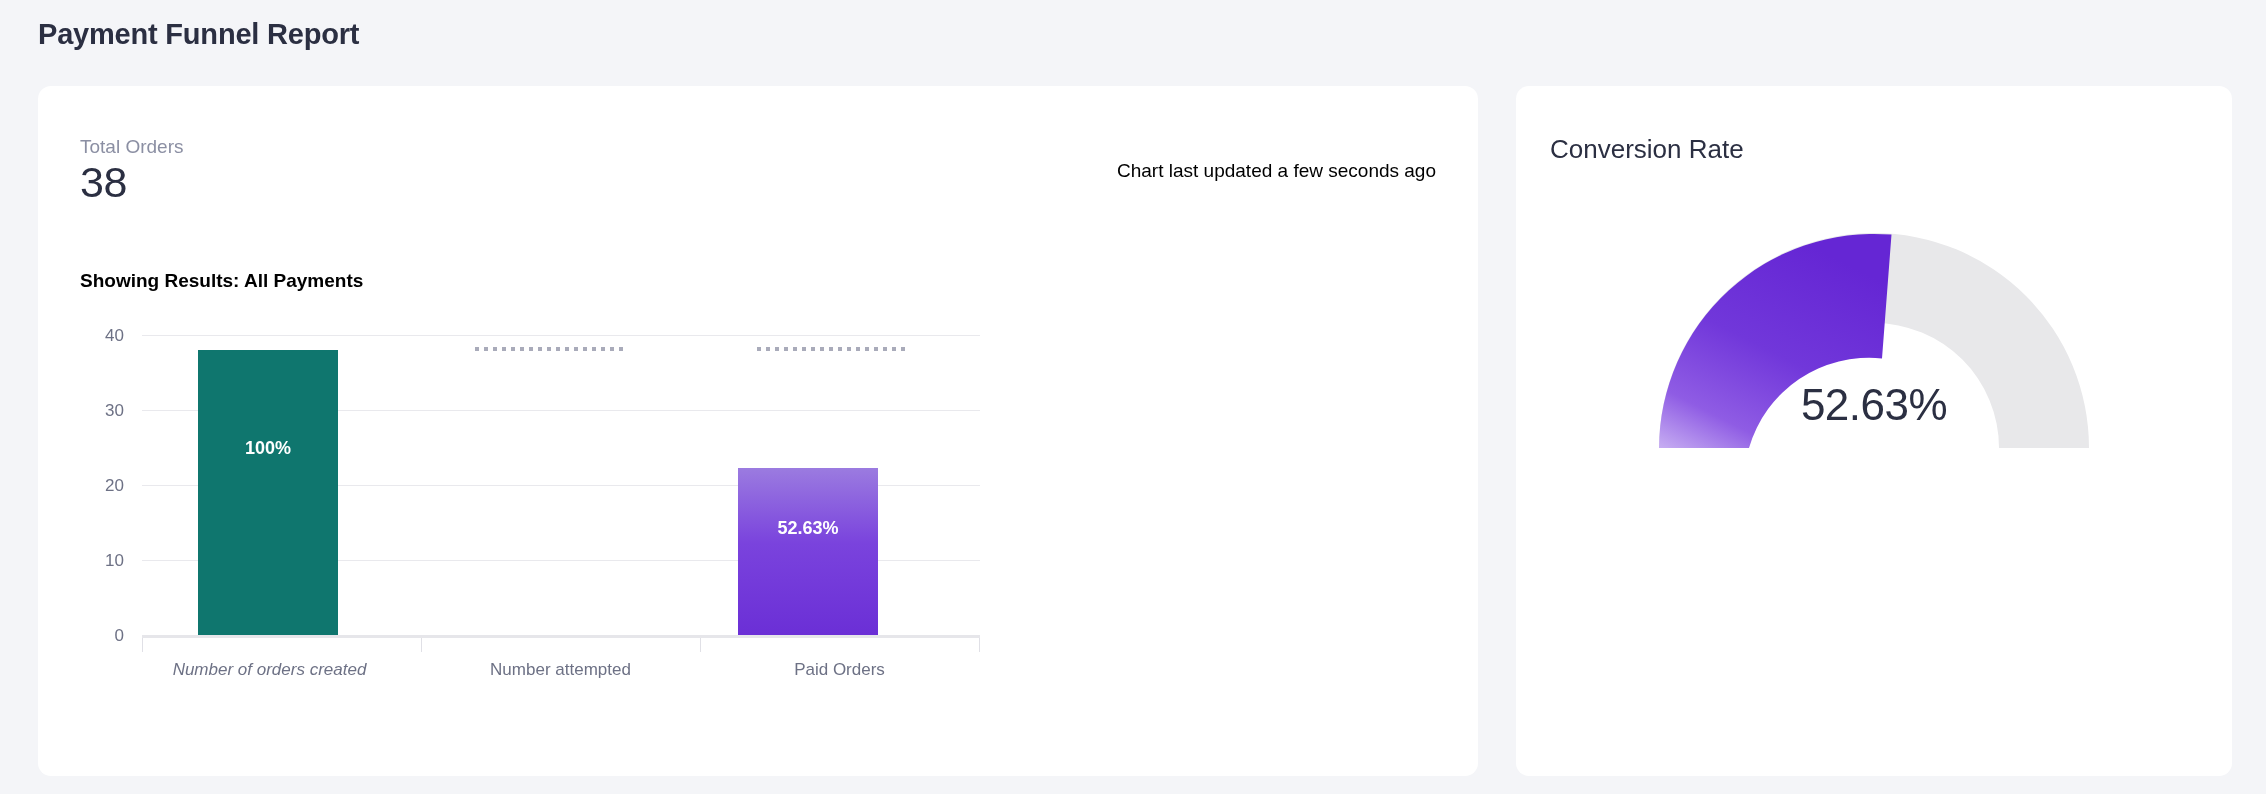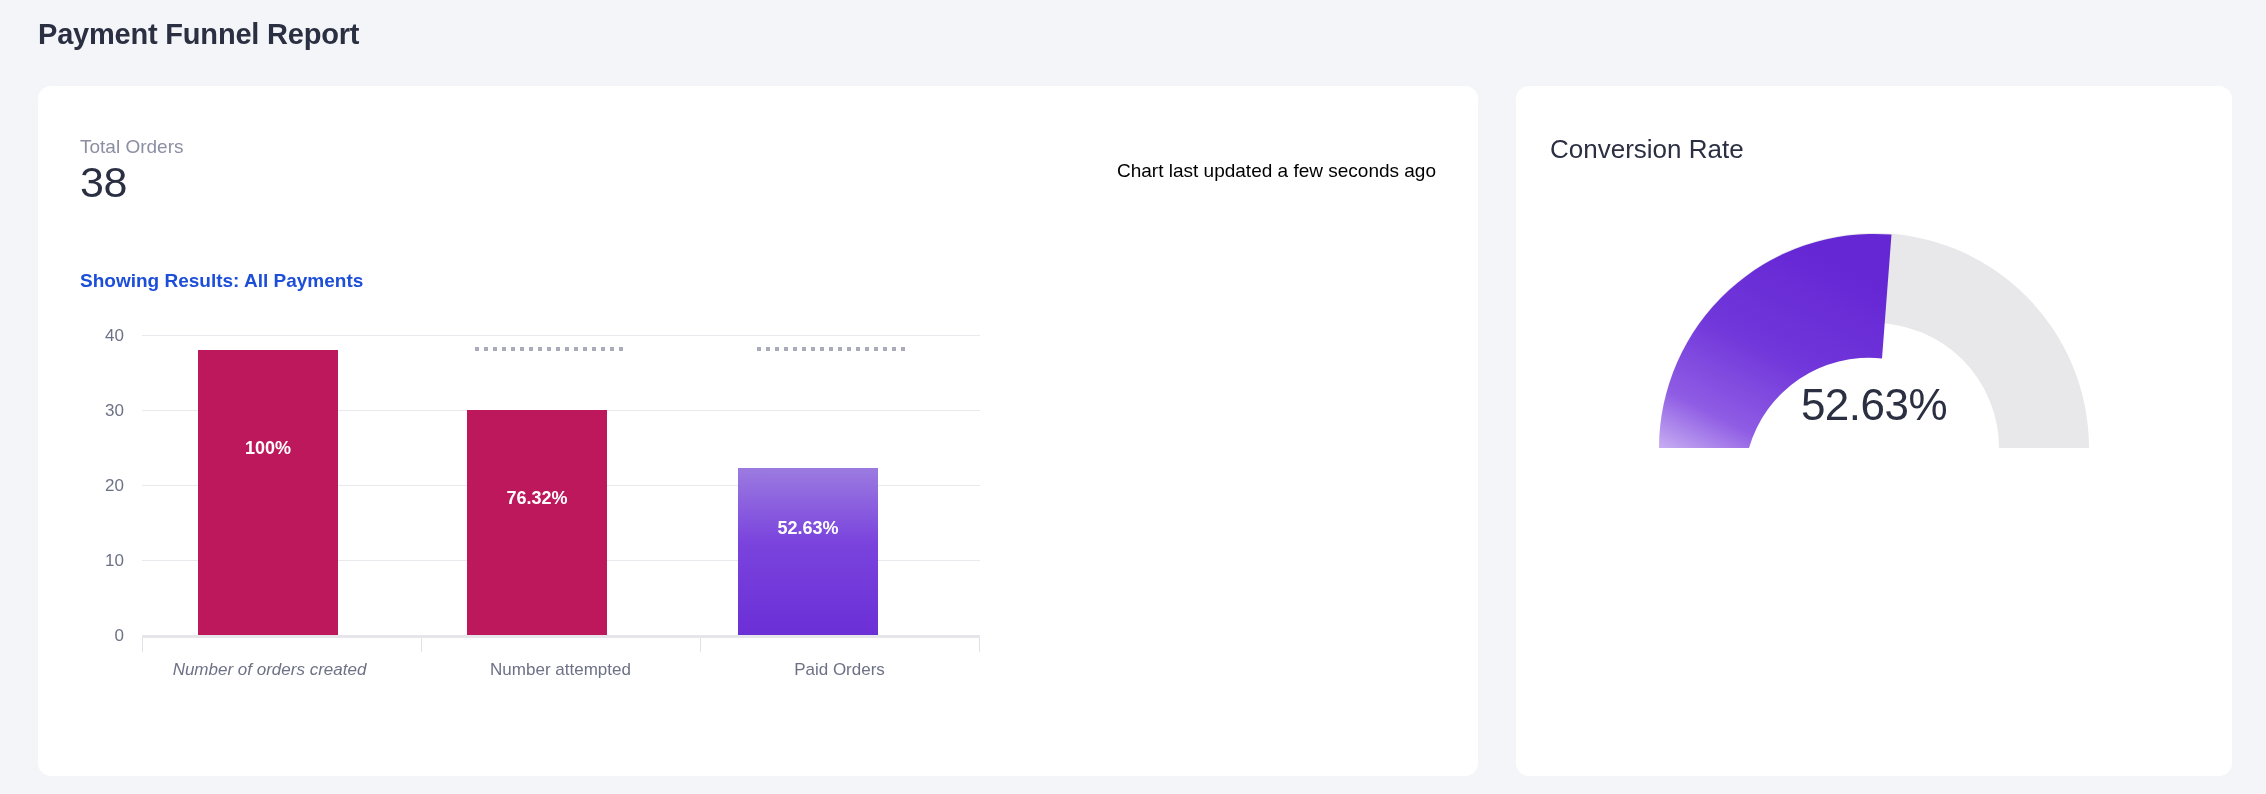--- a/index.html
+++ b/index.html
@@ -66,21 +66,21 @@
     font-size: 19px;
     color: #000000;
     white-space: nowrap;
     margin-top: 24px;
   }
   .showing-text {
     position: absolute;
     left: 42px;
     top: 184px;
     font-size: 19px;
-    color: #1d4ed8;
+    color: #000000;
     font-weight: bold;
   }
 
   
   .chart-wrap {
     position: absolute;
     left: 0;
     top: 226px;
     width: 1440px;
     height: 440px;
@@ -116,21 +116,21 @@
     top: 326px;
     width: 1px;
     height: 14px;
     background: #e0e0e6;
   }
 
   .bar {
     position: absolute;
     bottom: 117px; 
   }
-  .bar-solid  { background: #be185d; }
+  .bar-solid  { background: #0f766e; }
   .bar-grad   { background: linear-gradient(180deg, #9b7be0 0%, #7a43dd 45%, #6b2fd6 100%); }
 
   .bar-label {
     position: absolute;
     width: 100%;
     text-align: center;
     font-size: 18px;
     color: #ffffff;
     font-weight: bold;
   }
@@ -207,23 +207,20 @@
       <div class="y-tick" style="top:239px;text-align:right;">10</div>
       <div class="y-tick" style="top:314px;">0</div>
 
       <div class="dotted-conn" style="left:437px; width:148px;"></div>
       <div class="dotted-conn" style="left:719px; width:148px;"></div>
 
       <div class="bar bar-solid" style="left:160px; width:140px; height:285px;">
         <div class="bar-label" style="top:88px;">100%</div>
       </div>
 
-      <div class="bar bar-solid" style="left:429px; width:140px; height:225px;">
-        <div class="bar-label" style="top:78px;">76.32%</div>
-      </div>
 
       <div class="bar bar-grad" style="left:700px; width:140px; height:167px;">
         <div class="bar-label" style="top:50px;">52.63%</div>
       </div>
 
       <div class="axis-base"></div>
       <div class="axis-tick-v" style="left:104px;"></div>
       <div class="axis-tick-v" style="left:383px;"></div>
       <div class="axis-tick-v" style="left:662px;"></div>
       <div class="axis-tick-v" style="left:941px;"></div>

